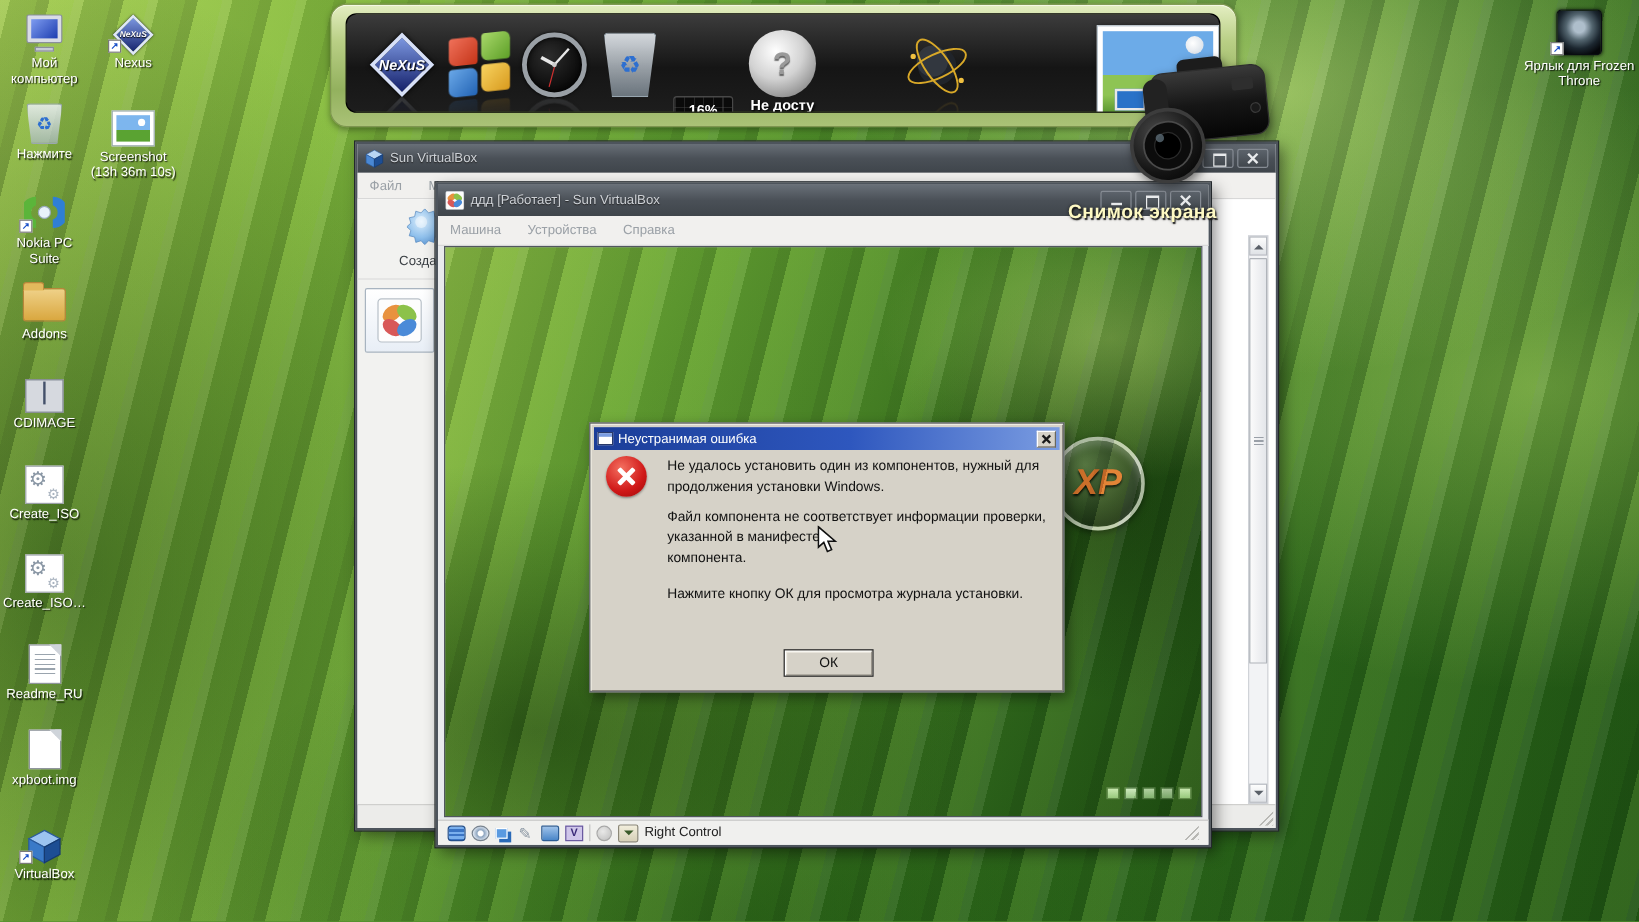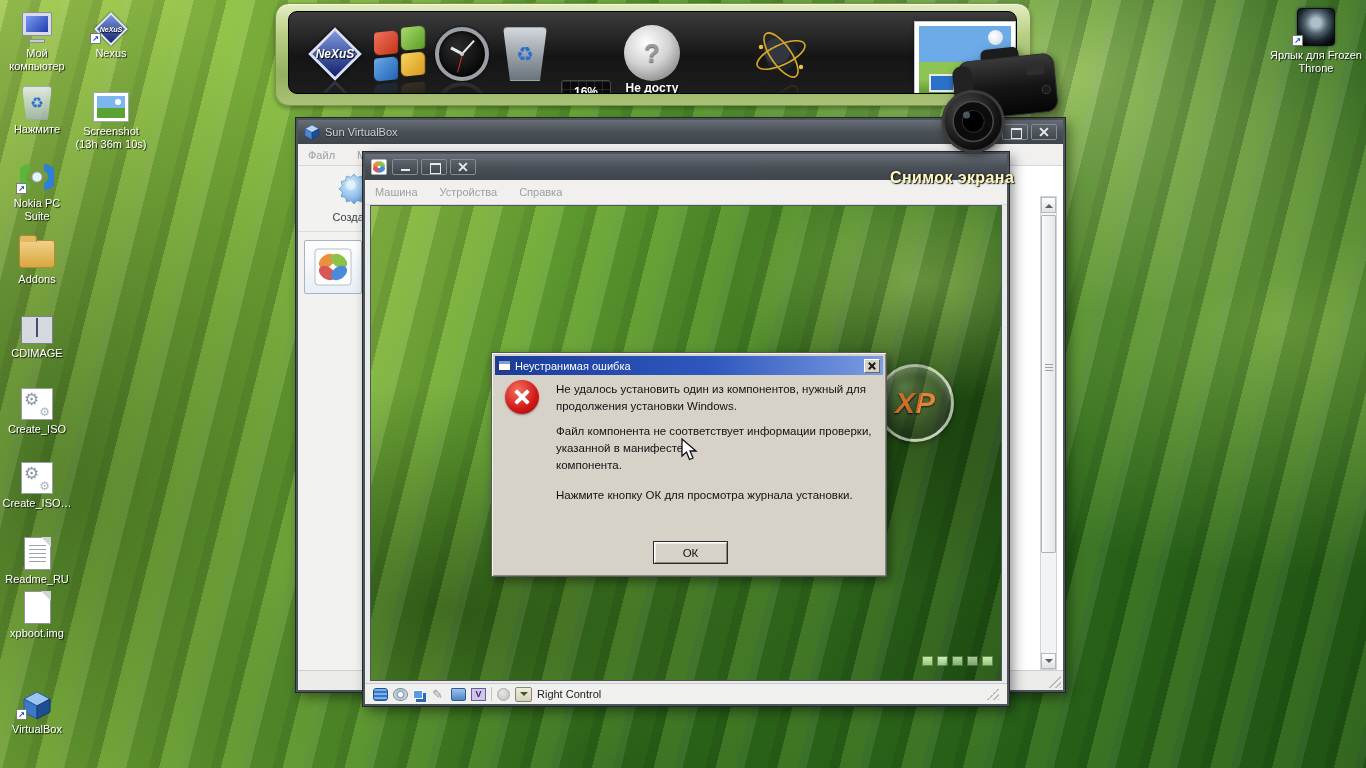--- a/index.html
+++ b/index.html
@@ -269,21 +269,21 @@
       </span>
     </div>
   <div class="dlabel">Create_ISO…</div>
 </div>
 <div class="dicon" style="left:0;top:532px">
   <div class="ibox">
       <span class="ic-doc lines"></span>
     </div>
   <div class="dlabel">Readme_RU</div>
 </div>
-<div class="dicon" style="left:0;top:586px">
+<div class="dicon" style="left:0;top:603px">
   <div class="ibox">
       <span class="ic-doc"></span>
     </div>
   <div class="dlabel">xpboot.img</div>
 </div>
 <div class="dicon" style="left:0;top:682px">
   <div class="ibox">
     <span class="cube">
       <svg width="30" height="30" viewBox="0 0 30 30">
           <polygon points="15,2 28,9 15,16 2,9" fill="#9cc4f0" stroke="#2a5a9c"></polygon>
@@ -442,20 +442,21 @@
 
 <div class="win vm-win">
   <div class="tbar">
     <svg width="16" height="16" viewBox="0 0 38 38">
       <rect x="1" y="1" width="36" height="36" rx="3" fill="#fdfdfd" stroke="#b8c0c8"></rect>
       <ellipse cx="13" cy="13" rx="9" ry="6" fill="#e8923f" transform="rotate(-35 13 13)"></ellipse>
       <ellipse cx="25" cy="13" rx="9" ry="6" fill="#8cc24a" transform="rotate(35 25 13)"></ellipse>
       <ellipse cx="13" cy="25" rx="9" ry="6" fill="#d85858" transform="rotate(35 13 25)"></ellipse>
       <ellipse cx="25" cy="25" rx="9" ry="6" fill="#4a8ad8" transform="rotate(-35 25 25)"></ellipse>
     </svg>
+    <span class="ttl">ддд [Работает] - Sun VirtualBox</span>
     <span class="wbtns">
       <span class="wbtn bmin"></span>
       <span class="wbtn bmax"></span>
       <span class="wbtn bclose"></span>
     </span>
   </div>
   <div class="mbar vm-mbar">
     <span>Машина</span>
     <span>Устройства</span>
     <span>Справка</span>

